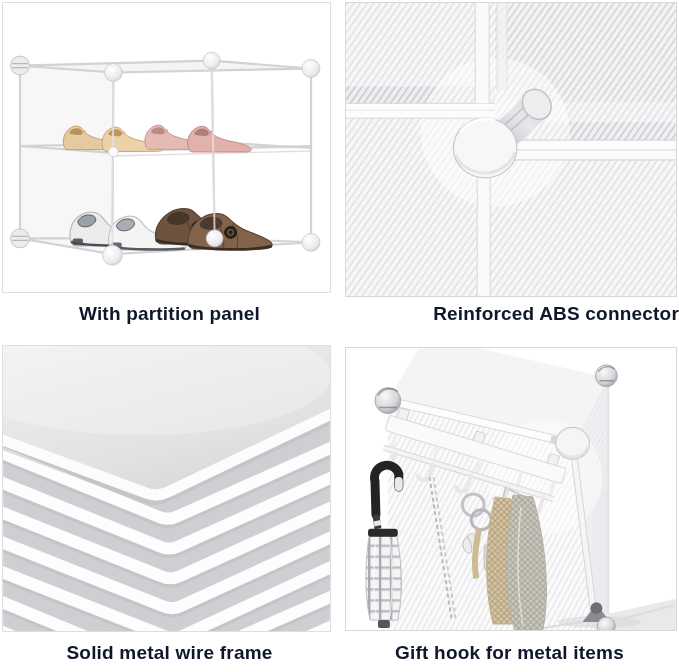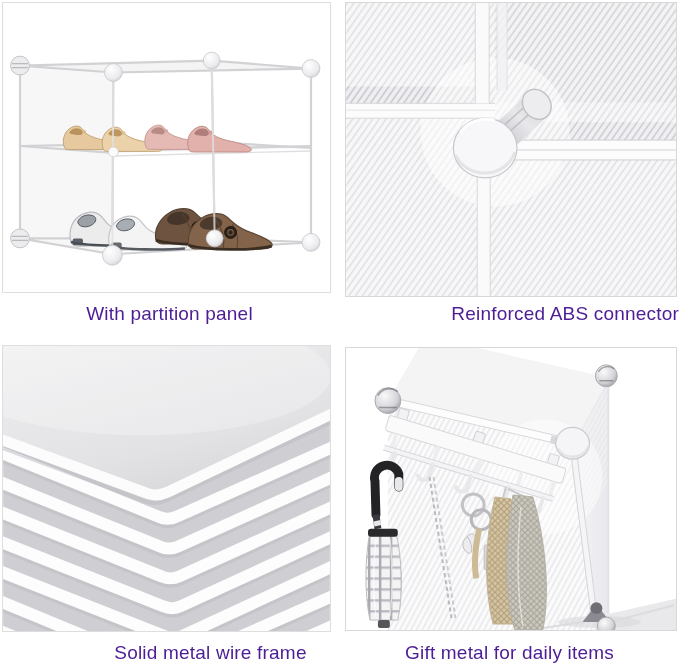--- a/index.html
+++ b/index.html
@@ -4,25 +4,25 @@
 <style>
   html,body{margin:0;padding:0;background:#ffffff;}
   .canvas{position:relative;width:679px;height:672px;background:#fff;overflow:hidden;
           font-family:"Liberation Sans",sans-serif;}
   .imgbox{position:absolute;background:#fff;border:1px solid #dedede;box-sizing:border-box;overflow:hidden;}
   #box-p1{left:2px;top:2px;width:329px;height:291px;}
   #box-p2{left:345px;top:2px;width:332px;height:295px;border-color:#d8d8d8;}
   #box-p3{left:2px;top:345px;width:329px;height:287px;}
   #box-p4{left:345px;top:347px;width:332px;height:284px;border-color:#d8d8d8;}
   .imgbox svg{display:block;width:100%;height:100%;}
-  .caption{position:absolute;width:339px;text-align:center;font-size:19px;font-weight:400;
-           color:#4c1d95;letter-spacing:.2px;}
+  .caption{position:absolute;width:339px;text-align:center;font-size:19px;font-weight:700;
+           color:#0f172a;letter-spacing:.2px;}
   #cap1{left:0;top:303px;}
   #cap2{left:340px;top:303px;text-align:right;}
-  #cap3{left:0;top:642px;padding-left:41px;}
+  #cap3{left:0;top:642px;}
   #cap4{left:340px;top:642px;}
 </style>
 </head>
 <body>
 
 <div class="canvas">
 
   <div class="imgbox" id="box-p1">
   <svg viewBox="0 0 329 291">
     <defs>
@@ -330,15 +330,15 @@
       <path d="M176,160 C172,200 172,245 178,280" stroke="#ffffff" stroke-width="1.5" opacity="0.5" fill="none"></path>
     </g>
 
     <circle cx="262" cy="280" r="9" fill="url(#ballg2)" stroke="#a9a9af" stroke-width="1"></circle>
   </svg>
   </div>
 
   <div class="caption" id="cap1">With partition panel</div>
   <div class="caption" id="cap2">Reinforced ABS connector</div>
   <div class="caption" id="cap3">Solid metal wire frame</div>
-  <div class="caption" id="cap4">Gift metal for daily items</div>
+  <div class="caption" id="cap4">Gift hook for metal items</div>
 
 </div>
 
 </body></html>

